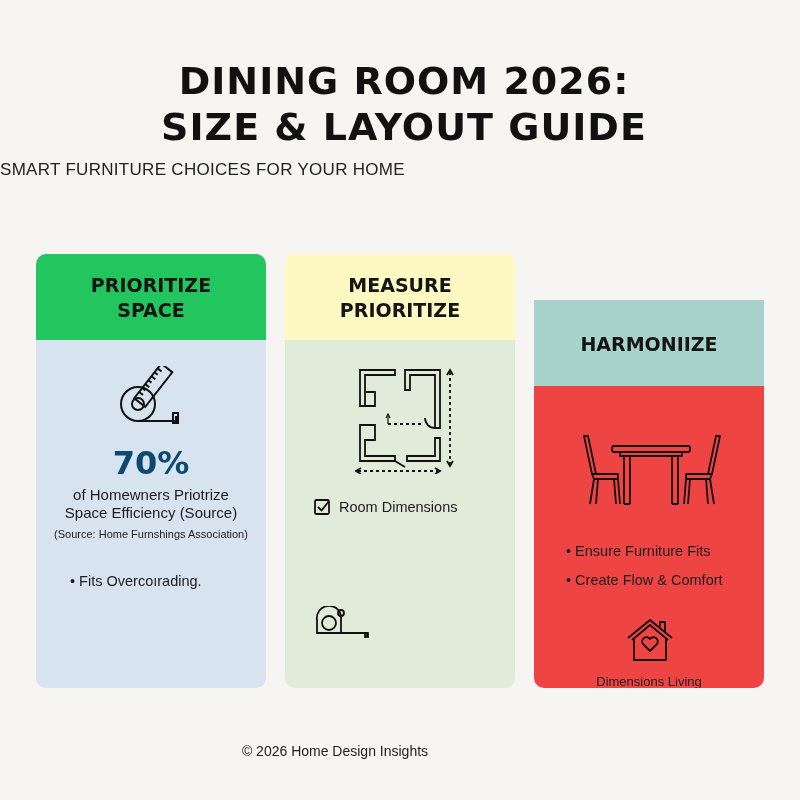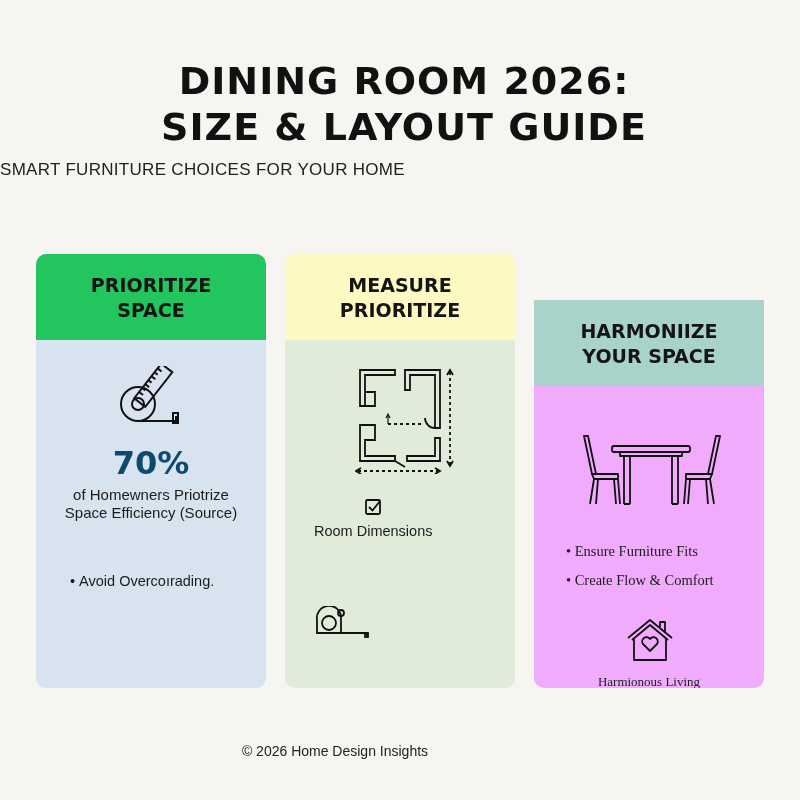--- a/index.html
+++ b/index.html
@@ -28,31 +28,31 @@
     .card-body { position: relative; height: 348px; }
 
     .c1 { left: 36px; }
     .c1 .card-head { background: #22c55e; }
     .c1 .card-body { background: #d8e3f0; }
     .c2 { left: 285px; }
     .c2 .card-head { background: #fef9c3; }
     .c2 .card-body { background: #e0ebd9; }
     .c3 { left: 534px; }
     .c3 .card-head { background: #a8d3ca; margin-top: 46px; }
-    .c3 .card-body { background: #f0abfc; font-family: Liberation Serif, serif; }
+    .c3 .card-body { background: #ef4444; }
 
     .abs { position: absolute; }
     .center-x { left: 0; width: 100%; text-align: center; }
 
     .stat { font-size: 32px; font-weight: bold; color: #0c4a6e; top: 104px; font-family: "DejaVu Sans", sans-serif; }
     .stat-desc { font-size: 15px; line-height: 18px; top: 146px; color: #1c1c1c; }
     .stat-source { font-size: 11px; top: 188px; color: #1c1c1c; }
     .bullet-text { font-size: 14.5px; color: #1c1c1c; }
 
-    .check-row { display: flex; align-items: center; gap: 8px; font-size: 14.5px; color: #1c1c1c; flex-direction: column; }
+    .check-row { display: flex; align-items: center; gap: 8px; font-size: 14.5px; color: #1c1c1c; }
     .check-box { width: 17px; height: 17px; }
 
     .caption { font-size: 13px; color: #222; }
 
     .footer {
       position: absolute; left: 0; top: 743px; width: 670px; text-align: center;
       font-size: 14px; color: #222;
     }
     svg { display: block; }
   </style>
@@ -83,22 +83,23 @@
           <rect x="28" y="2" width="14" height="44"></rect>
           <path d="M28 8 h5 M28 13 h4 M28 18 h5 M28 23 h4 M28 28 h5 M28 33 h4 M28 38 h5"></path>
         </g>
       </svg>
     </div>
     <div class="abs center-x stat">70%</div>
     <div class="abs center-x stat-desc">
       <div>of Homewners Priotrize</div>
       <div>Space Efficiency (Source)</div>
     </div>
+    <div class="abs center-x stat-source">(Source: Home Furnshings Association)</div>
     <div class="abs" style="left:34px; top:232px;">
-      <span class="bullet-text">•&nbsp;</span><span class="bullet-text">Avoid Overcoırading.</span>
+      <span class="bullet-text">•&nbsp;</span><span class="bullet-text">Fits Overcoırading.</span>
     </div>
   </div>
 </div>
 
 <div class="card c2">
   <div class="card-head">
     <div>
       <div>MEASURE</div>
       <div>PRIORITIZE</div>
     </div>
@@ -145,21 +146,20 @@
         <rect x="52" y="27" width="3" height="4"></rect>
       </svg>
     </div>
   </div>
 </div>
 
 <div class="card c3">
   <div class="card-head">
     <div>
       <div>HARMONIIZE</div>
-      <div>YOUR SPACE</div>
     </div>
   </div>
   <div class="card-body">
     <div class="abs" style="left:48px; top:48px;">
       <svg width="140" height="72" viewBox="0 0 140 72" fill="none" stroke="#111" stroke-width="1.8" stroke-linejoin="round">
 
         <path d="M2 2 L6 2 L14 40 L10 40 Z"></path>
         <path d="M10 40 H36 V45 H12 Z"></path>
         <path d="M12 45 L8 70 M16 45 L14 70 M32 45 L34 70 M36 45 L38 70"></path>
 
@@ -182,17 +182,17 @@
     </div>
     <div class="abs" style="left:92px; top:232px;">
       <svg width="48" height="44" viewBox="0 0 48 44" fill="none" stroke="#111" stroke-width="1.8" stroke-linejoin="round">
         <path d="M2 20 L24 2 L46 20"></path>
         <path d="M6 22 L24 7 L42 22"></path>
         <path d="M34 9 V4 H39 V14"></path>
         <path d="M8 20 V42 H40 V20"></path>
         <path d="M24 33 L17 26 A4 4 0 0 1 24 21 A4 4 0 0 1 31 26 Z"></path>
       </svg>
     </div>
-    <div class="abs center-x caption" style="top:288px;">Harmionous Living</div>
+    <div class="abs center-x caption" style="top:288px;">Dimensions Living</div>
   </div>
 </div>
 
 <div class="footer">© 2026 Home Design Insights</div>
 
 </body></html>

